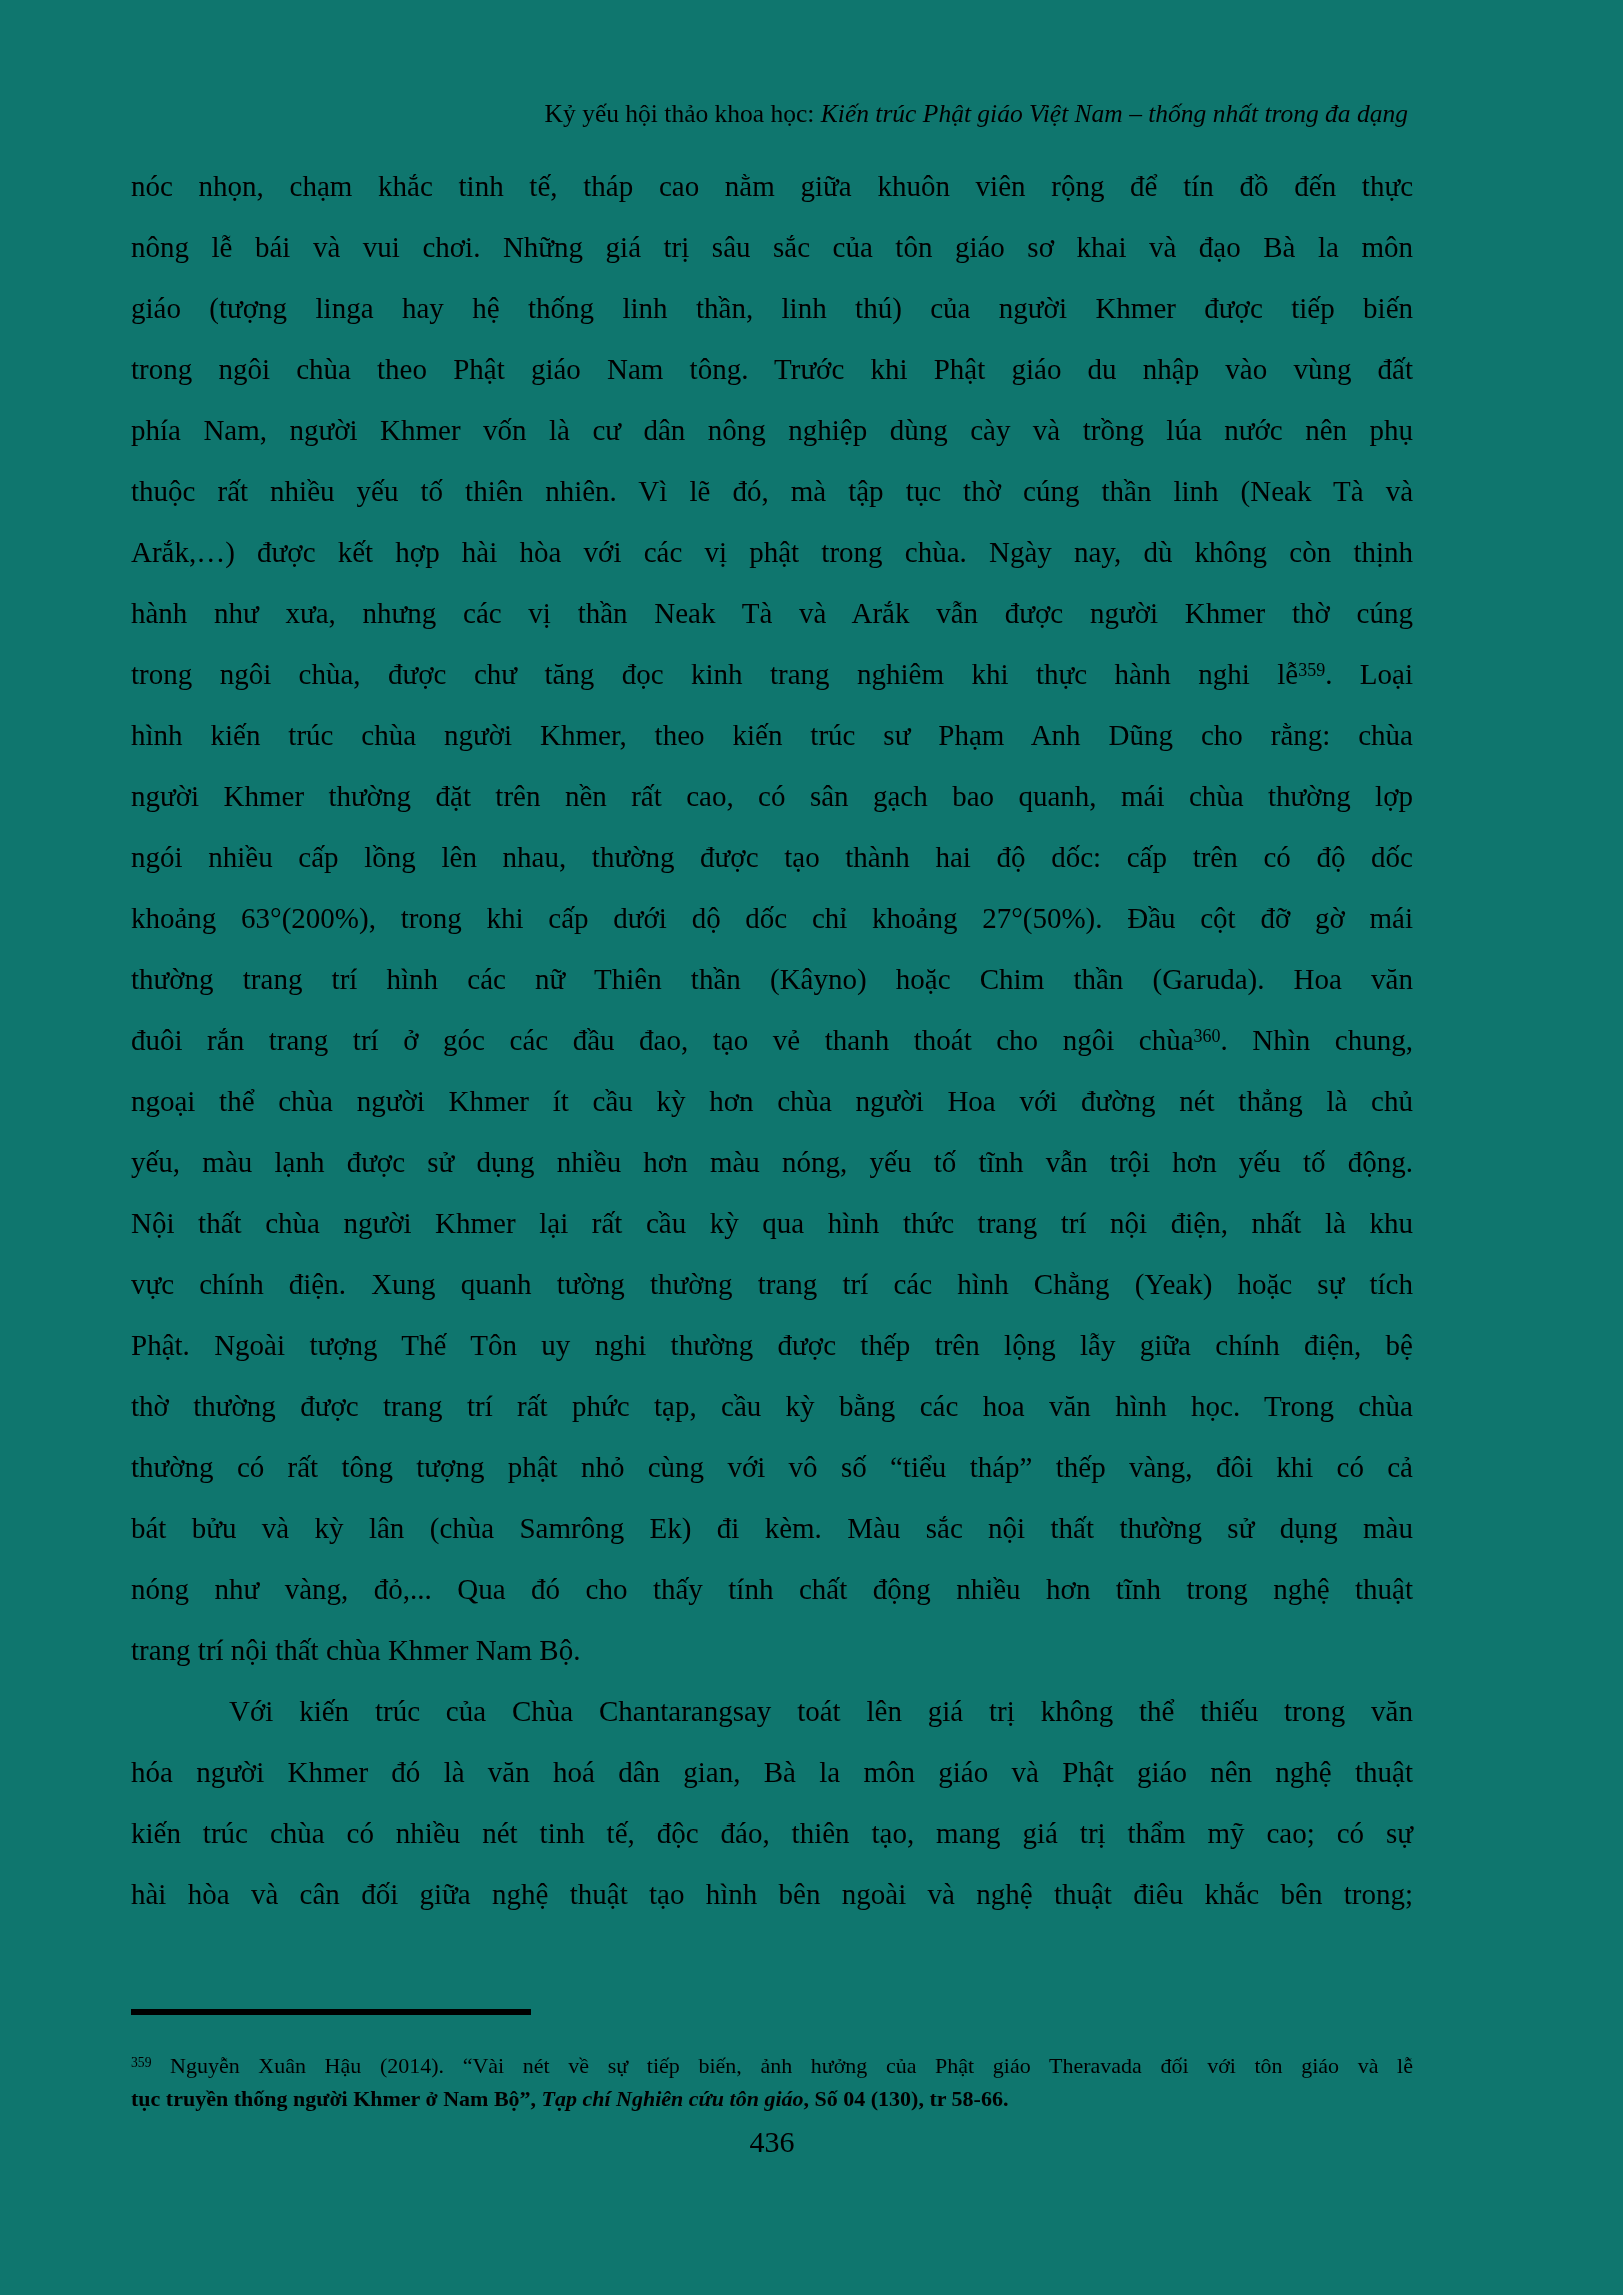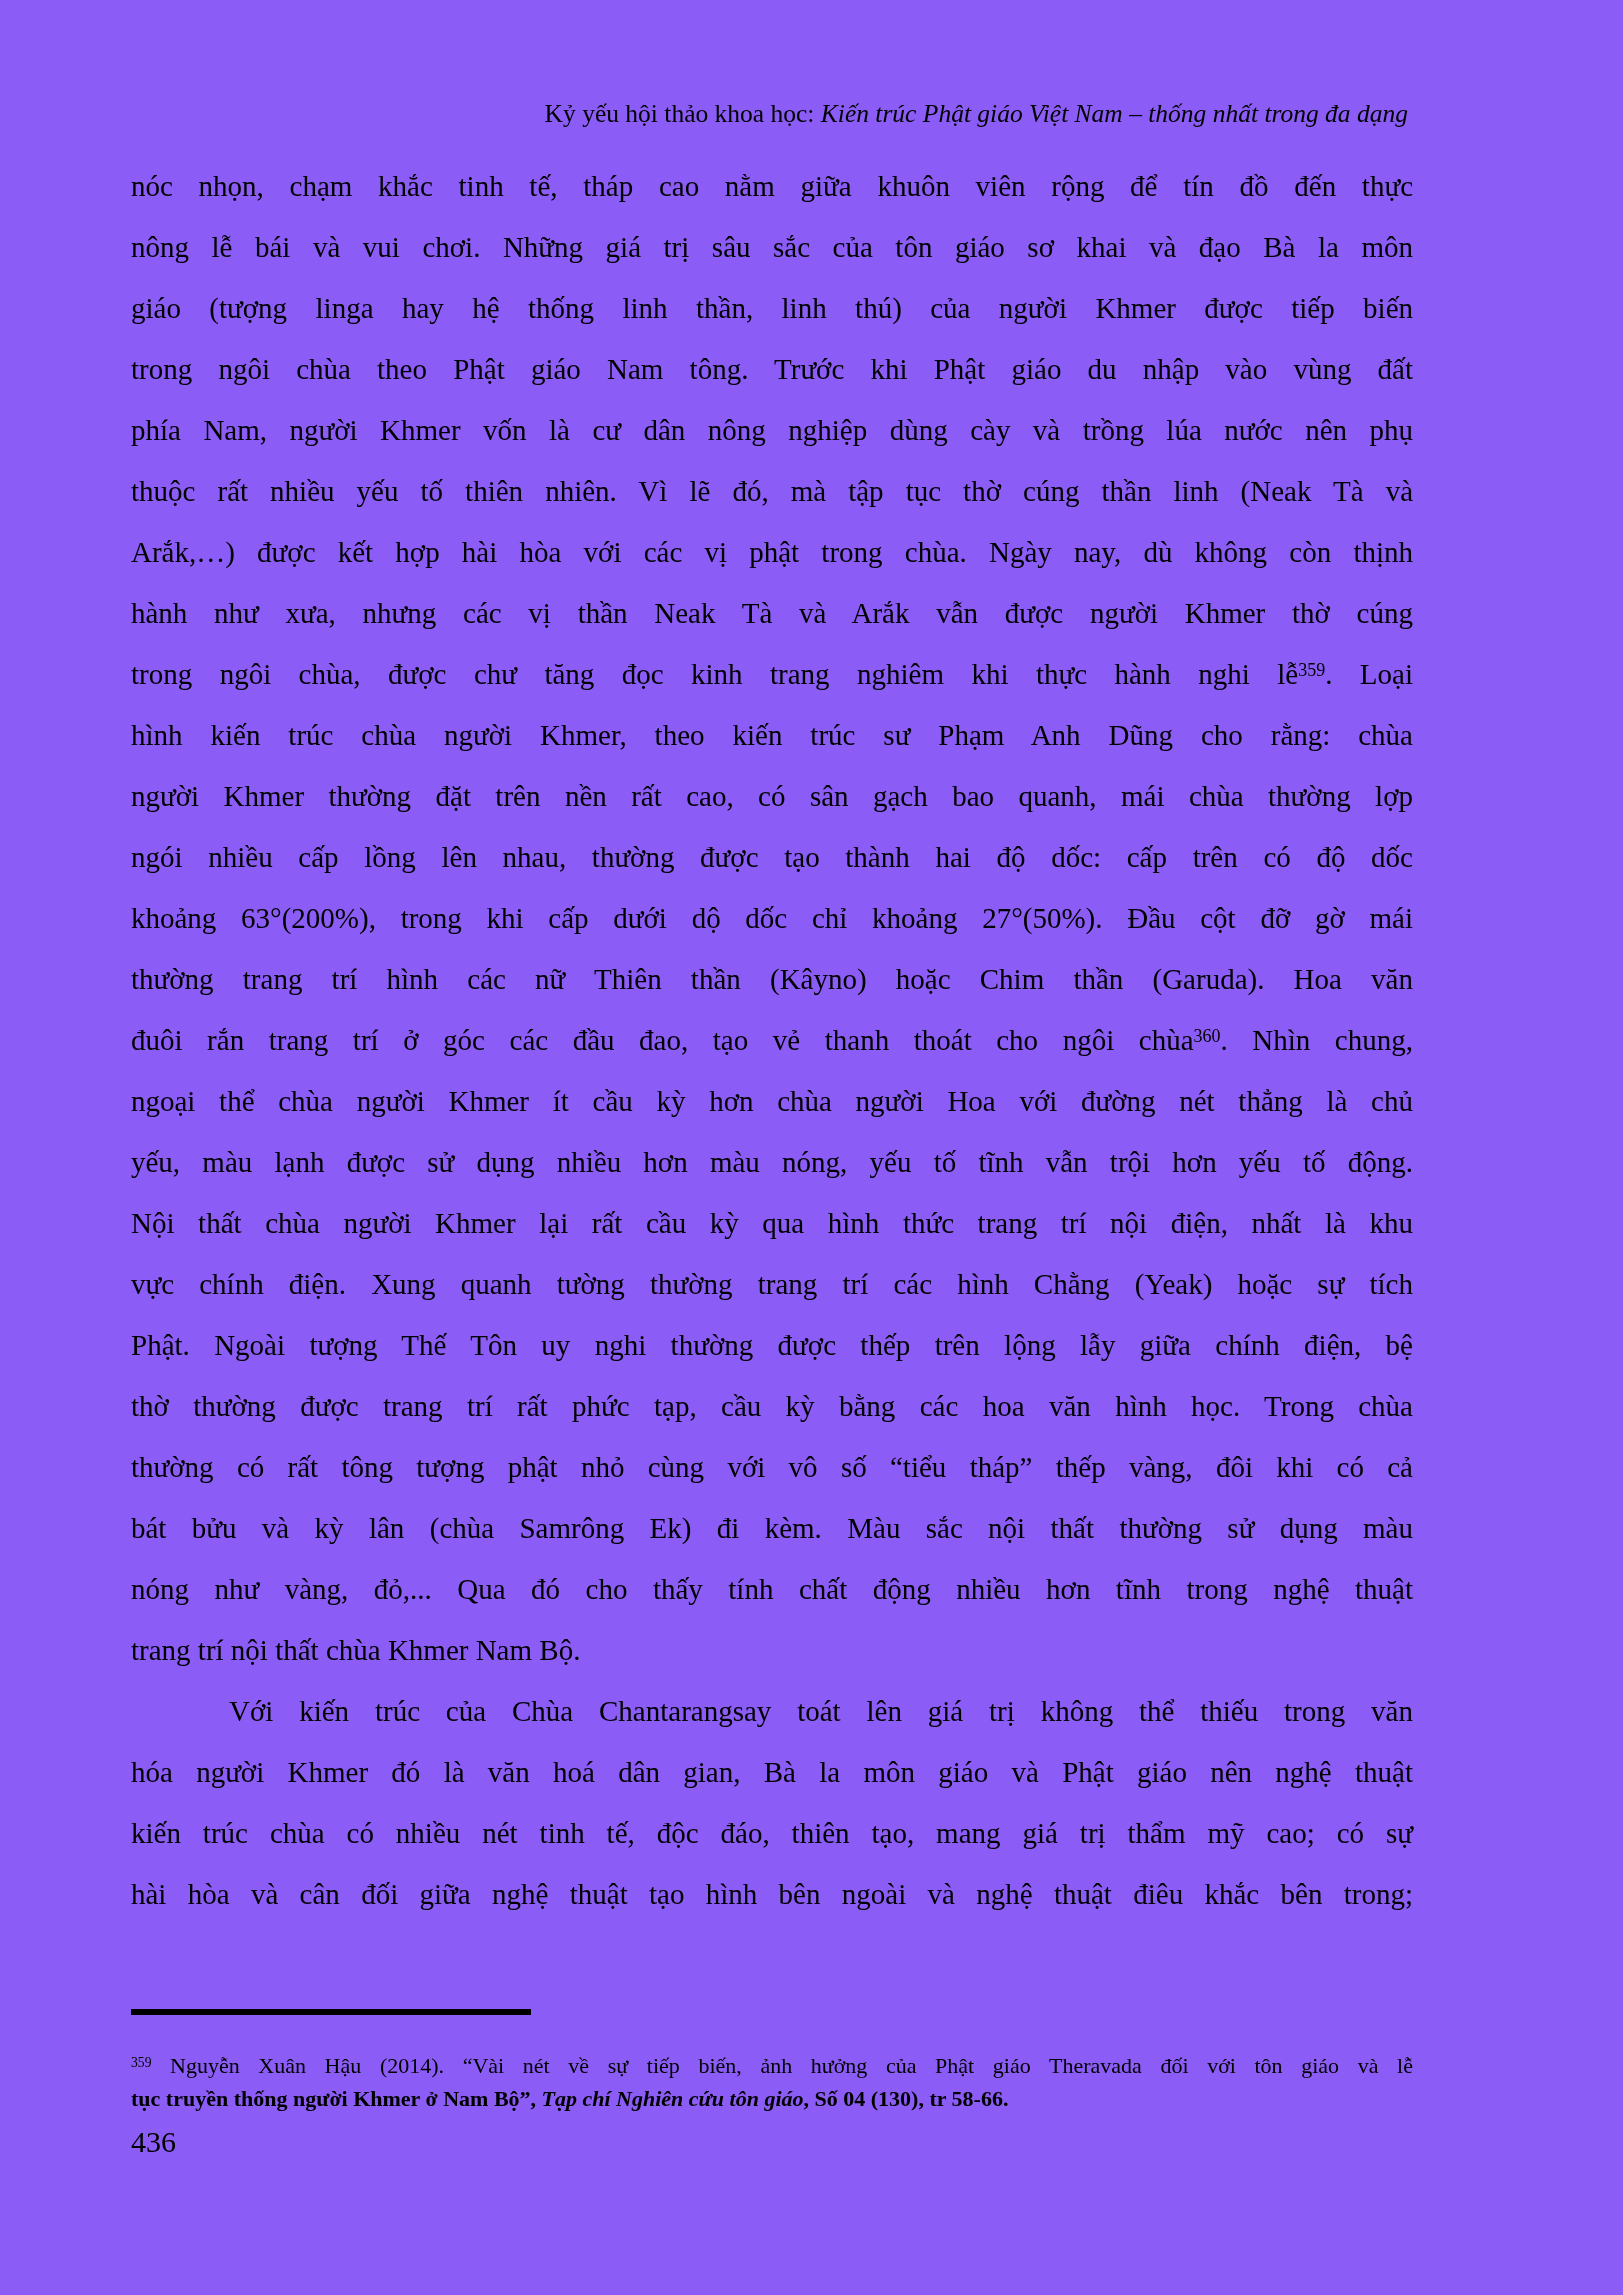--- a/index.html
+++ b/index.html
@@ -5,21 +5,21 @@
   html, body {
     margin: 0;
     padding: 0;
     background: #e8e8e8;
   }
   .page {
     position: relative;
     width: 1623px;
     height: 2295px;
     margin: 0 auto;
-    background: #8b5cf6;
+    background: #0f766e;
     color: #000000;
     font-family: "Liberation Serif", "DejaVu Serif", serif;
     overflow: hidden;
   }
   
   .running-head {
     position: absolute;
     top: 98px;
     left: 131px;
     width: 1277px;
@@ -83,21 +83,21 @@
     height: 33px;
   }
   .fn-line.no-fill { text-align-last: left; font-weight: bold; }
 
   
   .page-number {
     position: absolute;
     top: 2125px;
     left: 131px;
     width: 1282px;
-    text-align: left;
+    text-align: center;
     font-size: 30px;
     line-height: 34px;
   }
 </style>
 </head>
 <body>
 
 <div class="page">
 
   <div class="running-head">

